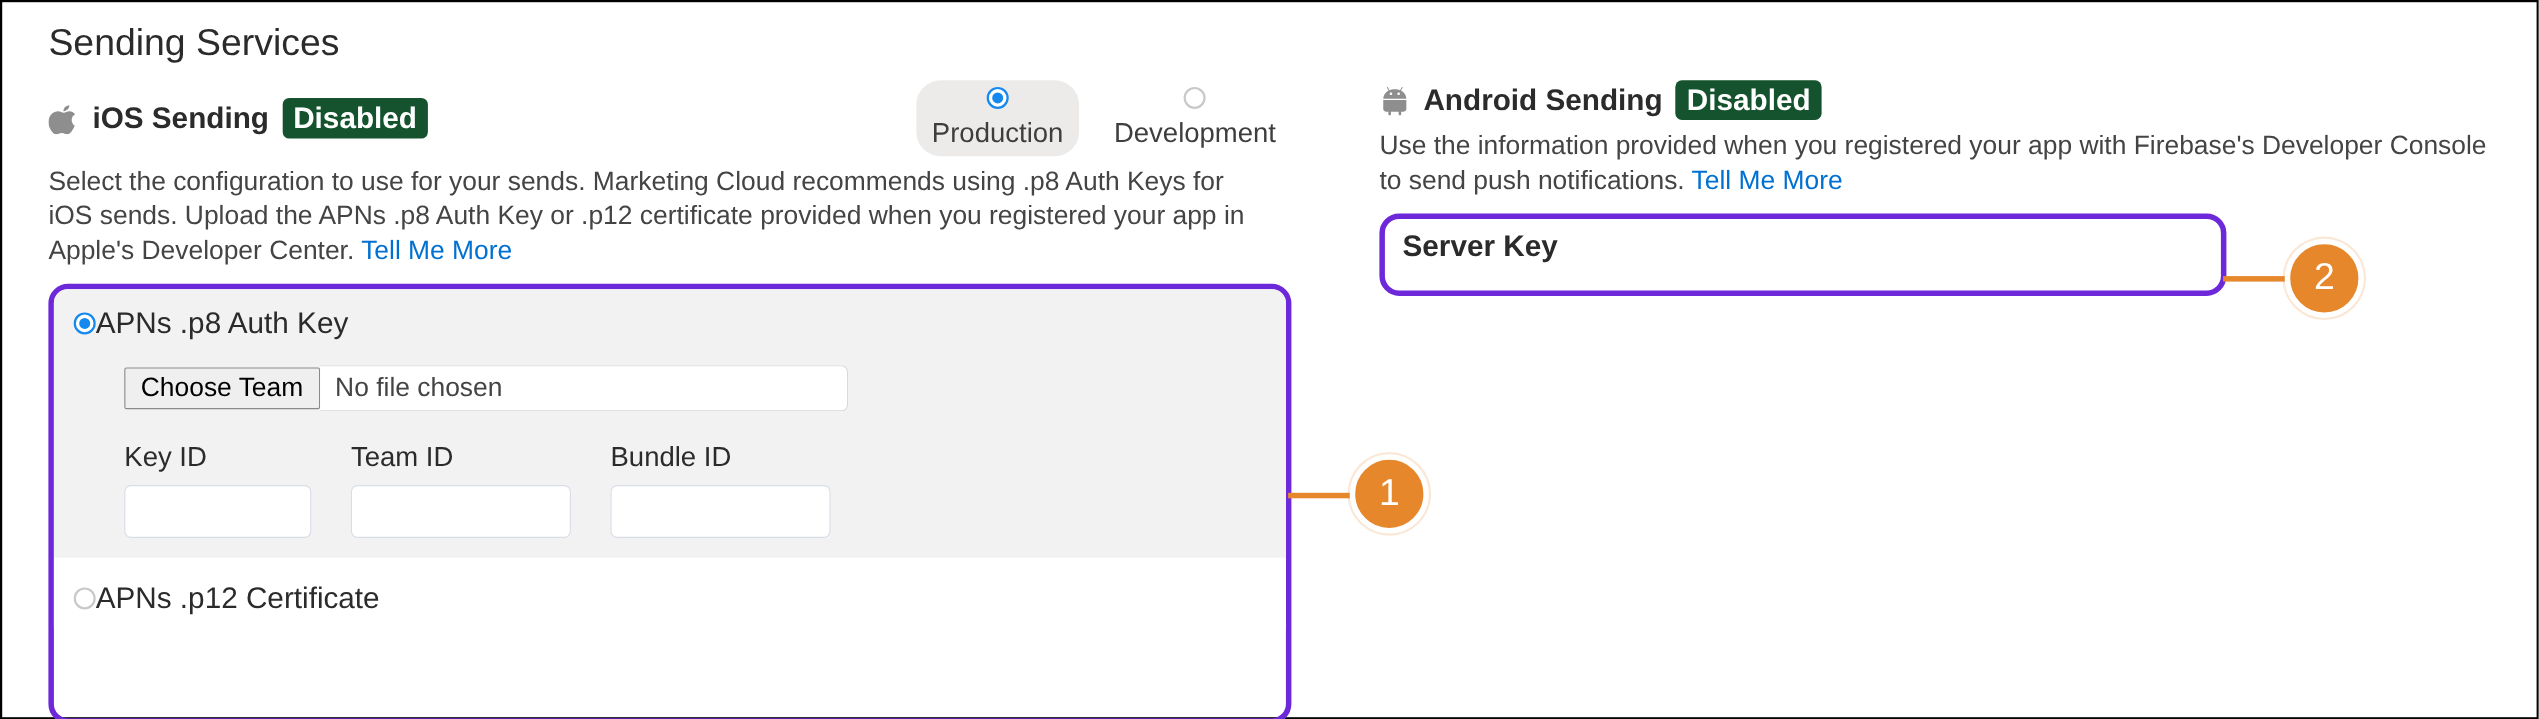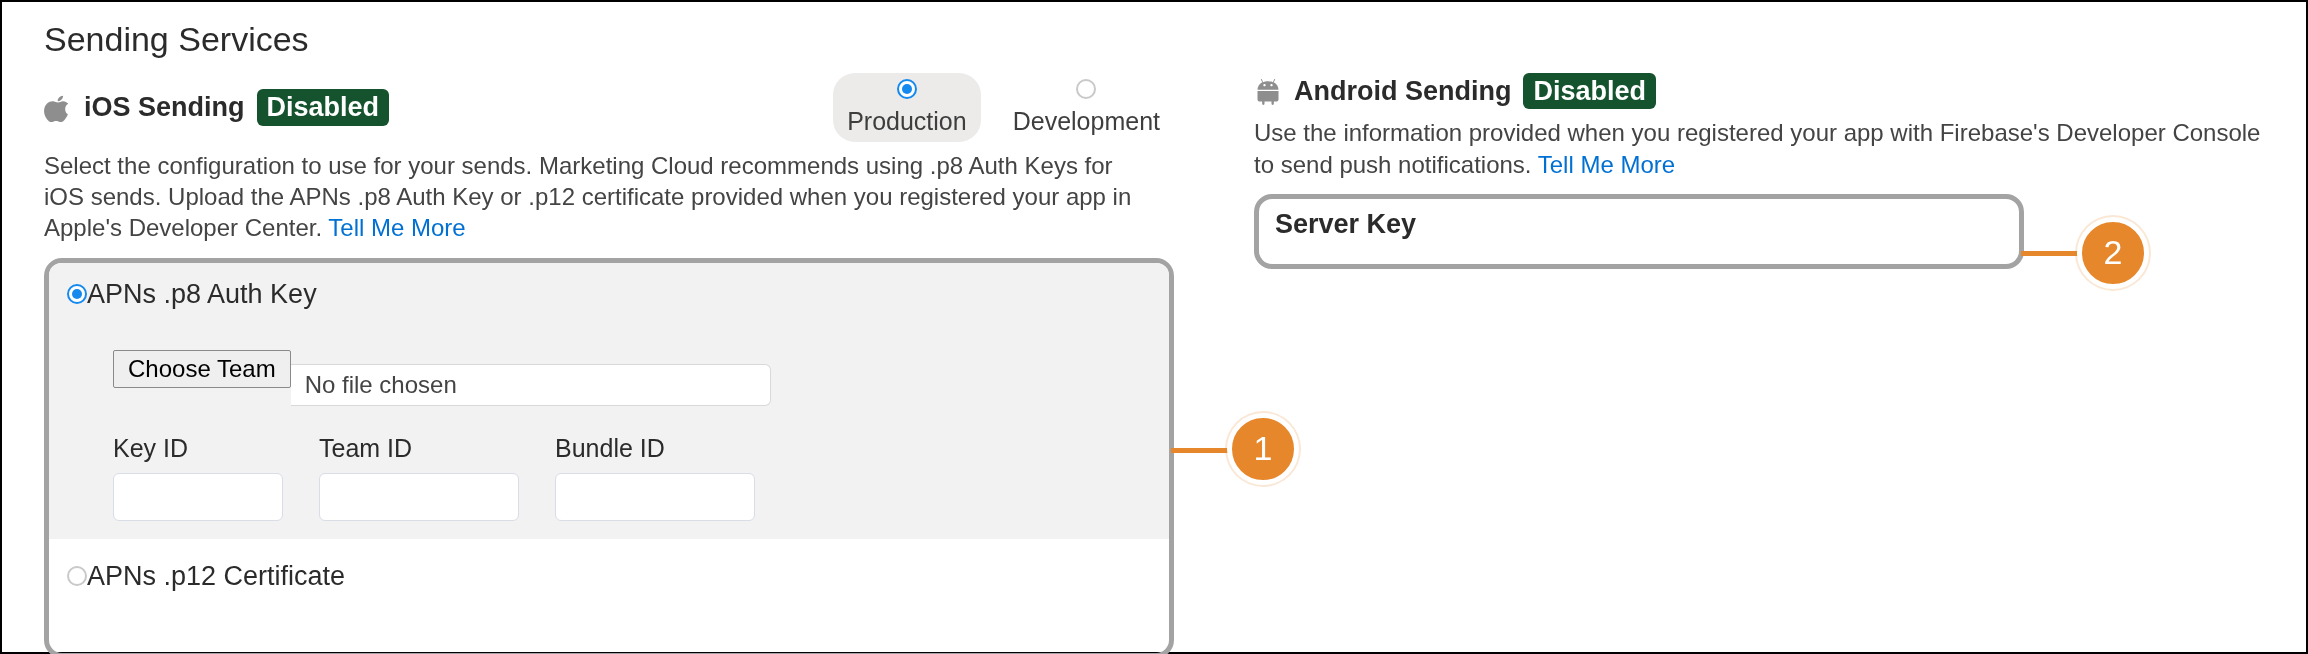--- a/index.html
+++ b/index.html
@@ -85,21 +85,21 @@
   .desc {
     font-size: 24px;
     line-height: 1.3;
     color: #444;
     margin: 8px 0 14px;
     max-width: 1100px;
   }
   .link { color: #0070d2; cursor: pointer; }
 
   .callout-orange {
-    border: 5px solid #a3a3a3;
+    border: 5px solid #6d28d9;
     border-radius: 18px;
     position: relative;
   }
   .callout-orange.ios { height: 400px; }
   .callout-orange.android { padding: 10px 16px 16px; width: 770px; }
 
   .opt-section {
     padding: 16px 18px 18px;
     background: #f3f2f2;
     border-top-left-radius: 12px;
@@ -120,21 +120,21 @@
     display:flex; align-items:center;
   }
   .file-btn {
     font-size:24px; padding:4px 14px;
     background:#efefef; border:1px solid #8a8a8a; border-radius:2px;
     cursor:pointer;
   }
   .file-status {
     font-size:24px; color:#444; padding:6px 14px;
     border:1px solid #d9d9d9; border-left:none; background:#fff;
-    min-width: 480px; border-radius: 0 6px 6px 0; margin-top: 32px;
+    min-width: 480px; border-radius: 0 6px 6px 0;
   }
   .field-row {
     margin: 28px 0 0 46px;
     display:flex; gap:36px;
   }
   .field { display:flex; flex-direction:column; gap:10px; }
   .field-label { font-size:25px; color:#2b2b2b; }
   .text-input {
     font-size:22px; padding:10px 12px;
     border:1px solid #d8dde6; border-radius:6px; background:#fff;

